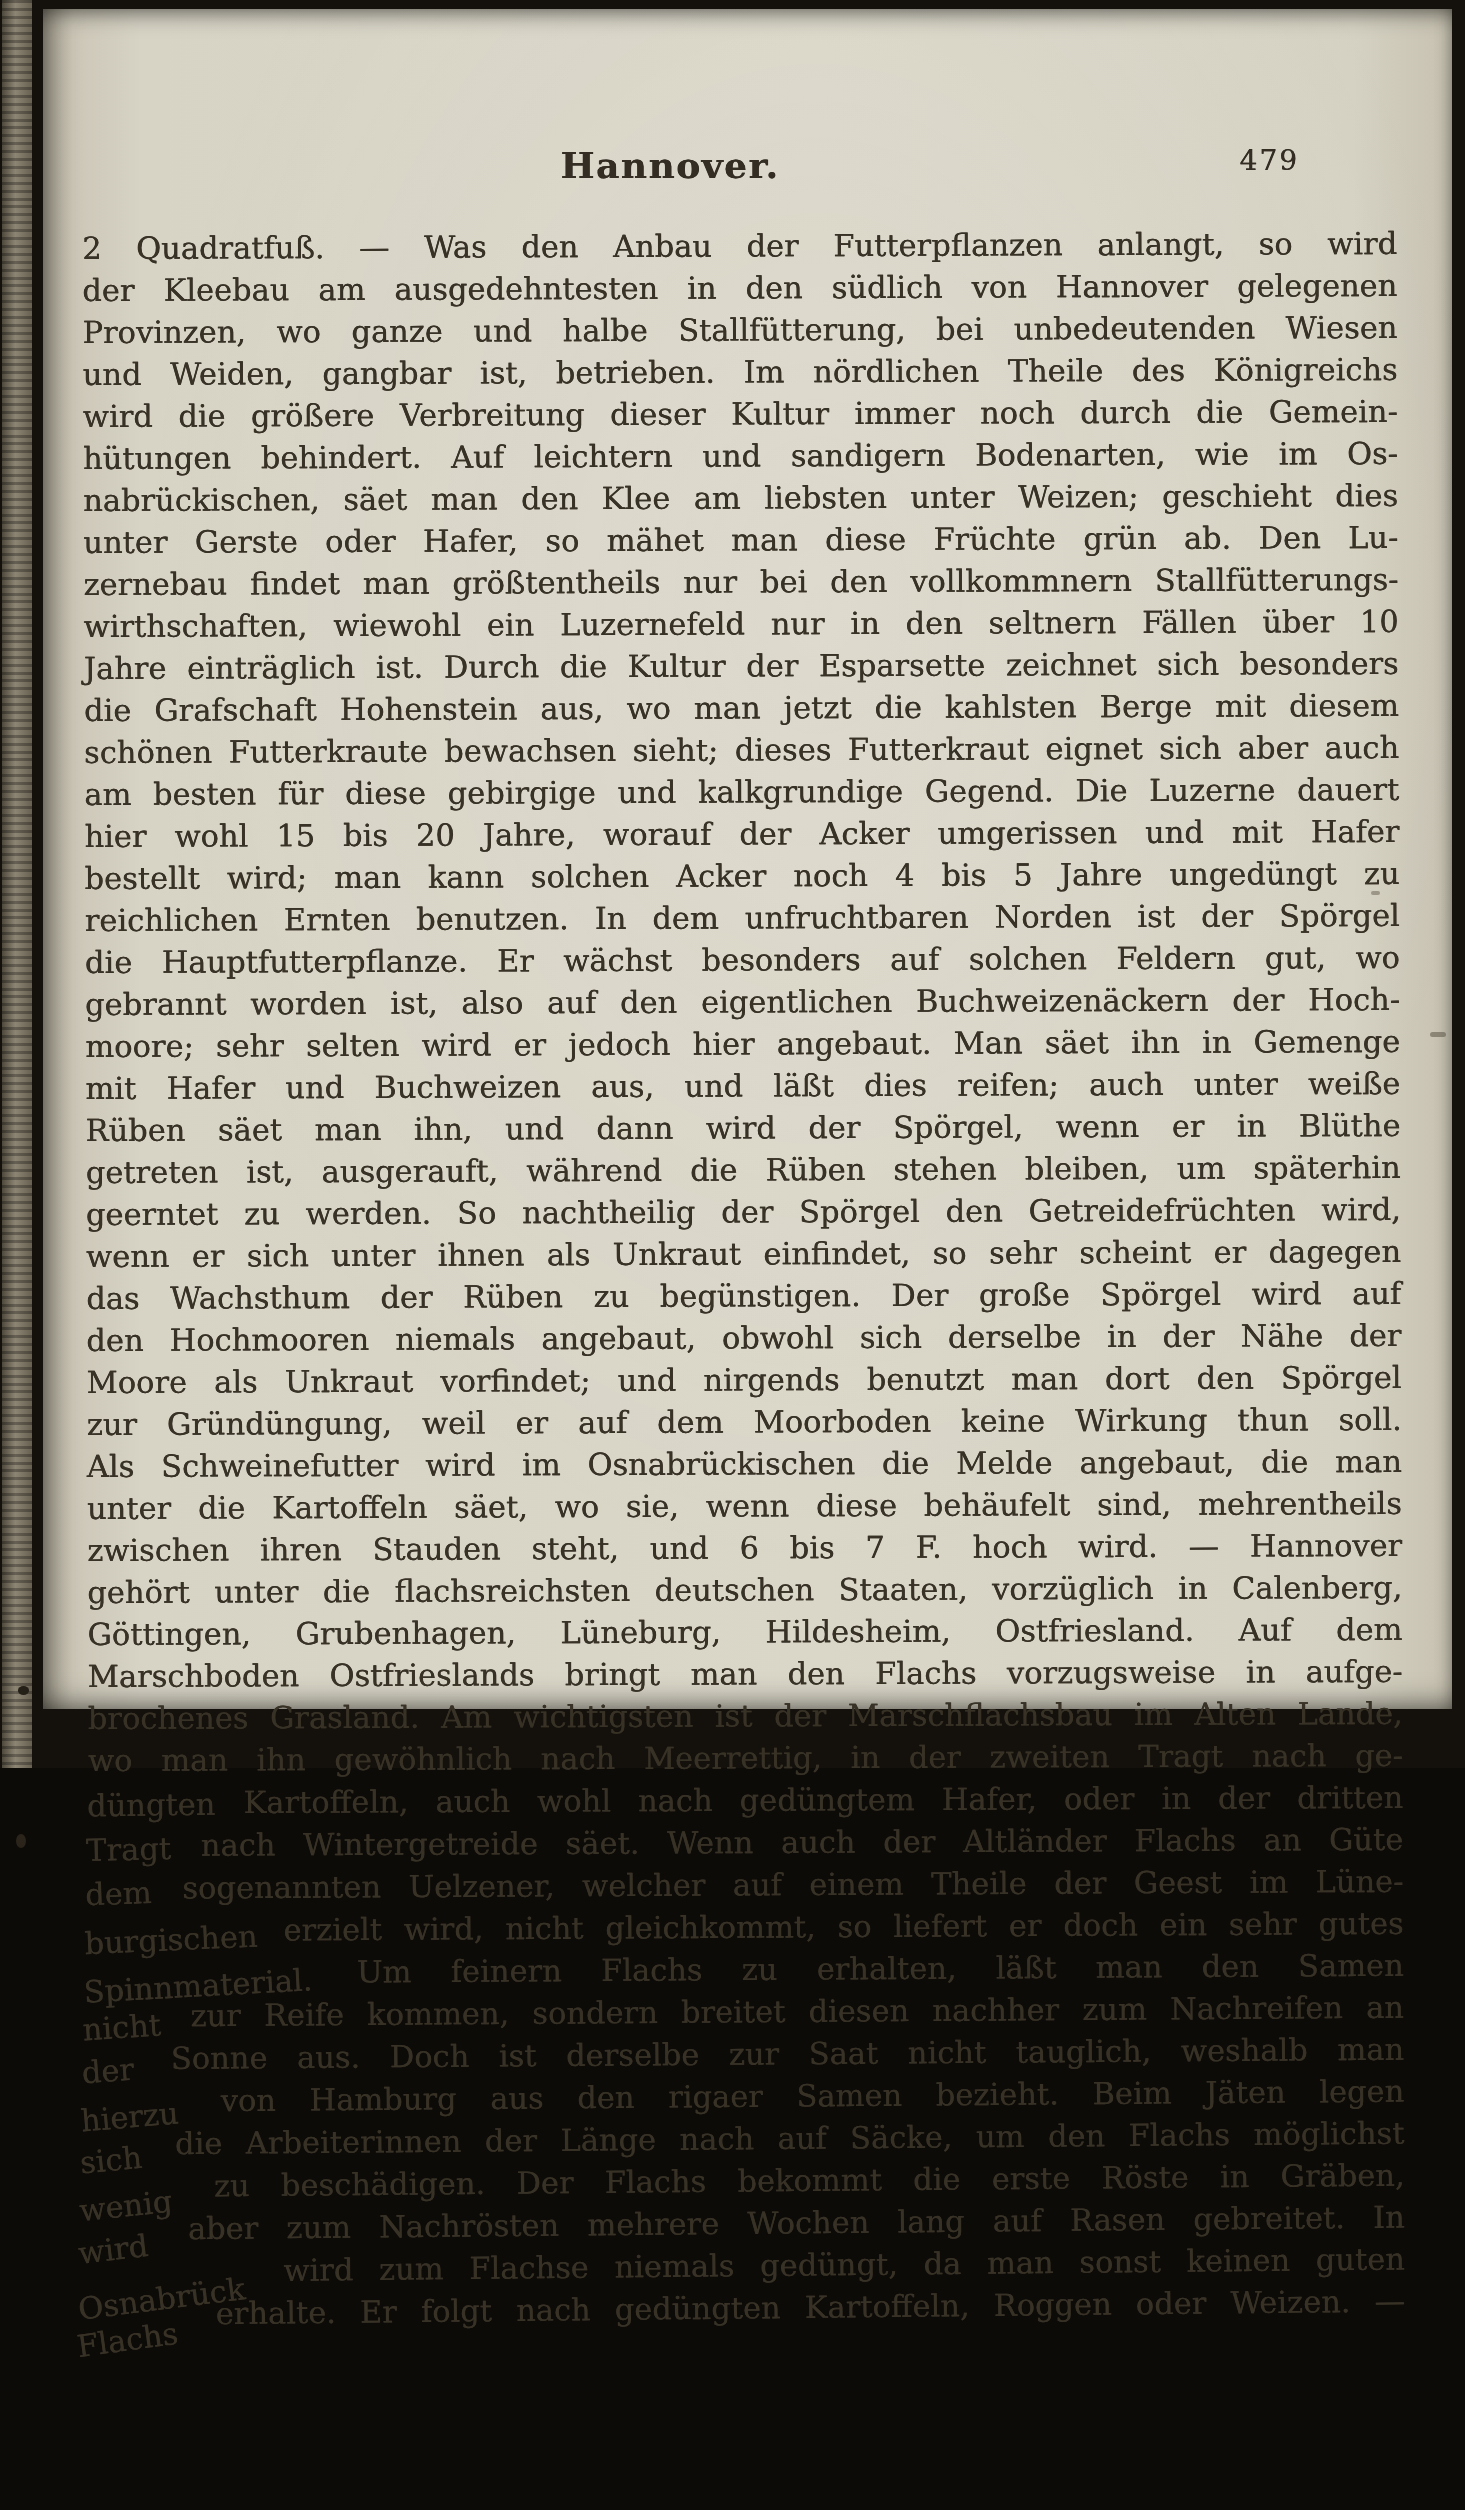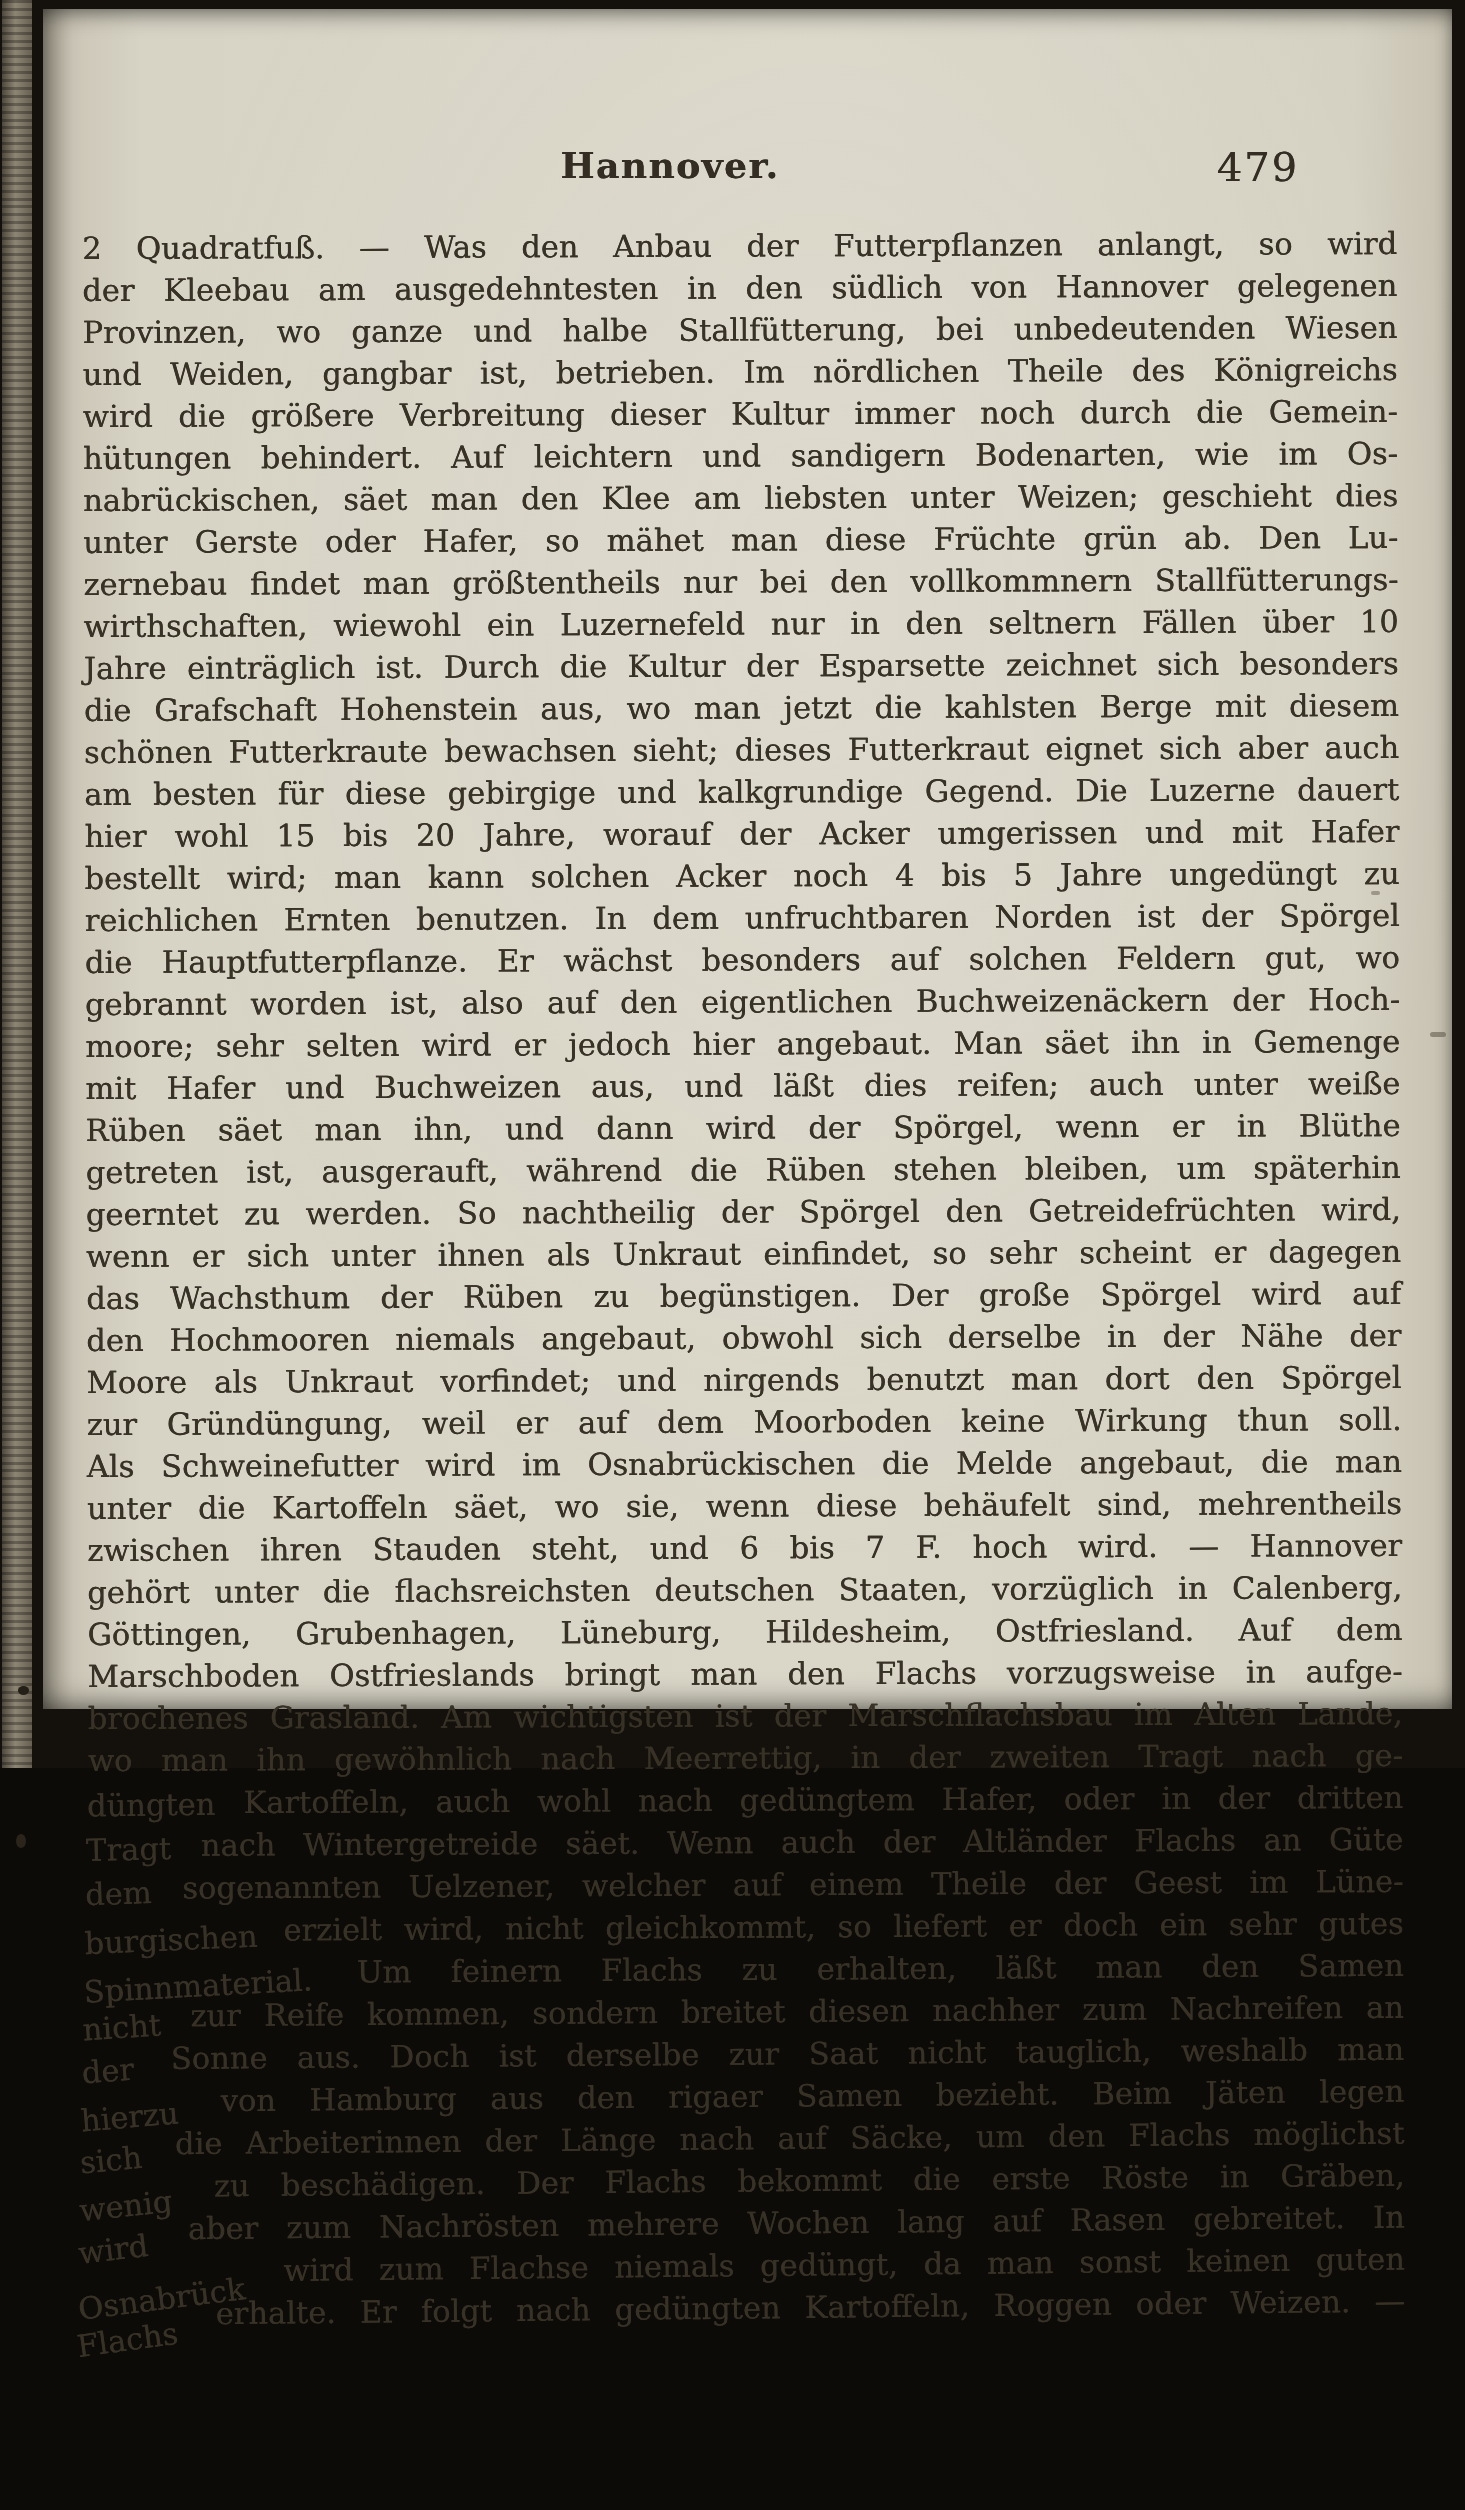--- a/index.html
+++ b/index.html
@@ -36,21 +36,21 @@
   .content { position:absolute; inset:0; color:#353025; }
 
   .running-head { position:absolute; left:82px; top:144px; width:1315px; height:51px; }
   .head-title {
     position:absolute; left:588px; top:0; transform:translateX(-50%);
     font-size:36px; font-weight:bold; letter-spacing:1.5px; color:#332d24;
     text-shadow:0.3px 0 0 currentColor;
   }
   .page-num {
     position:absolute; right:98px; top:0;
-    font-size:40px; letter-spacing:2px; color:#332d24;
+    font-size:28px; letter-spacing:2px; color:#332d24;
     text-shadow:0.3px 0 0 currentColor;
   }
 
   .body-text {
     position:absolute; left:82px; top:223px; width:1315px;
     transform:rotate(-0.22deg); transform-origin:top right;
   }
   .text-line {
     font-size:30.5px; line-height:42px;
     text-align:justify; text-align-last:justify;

